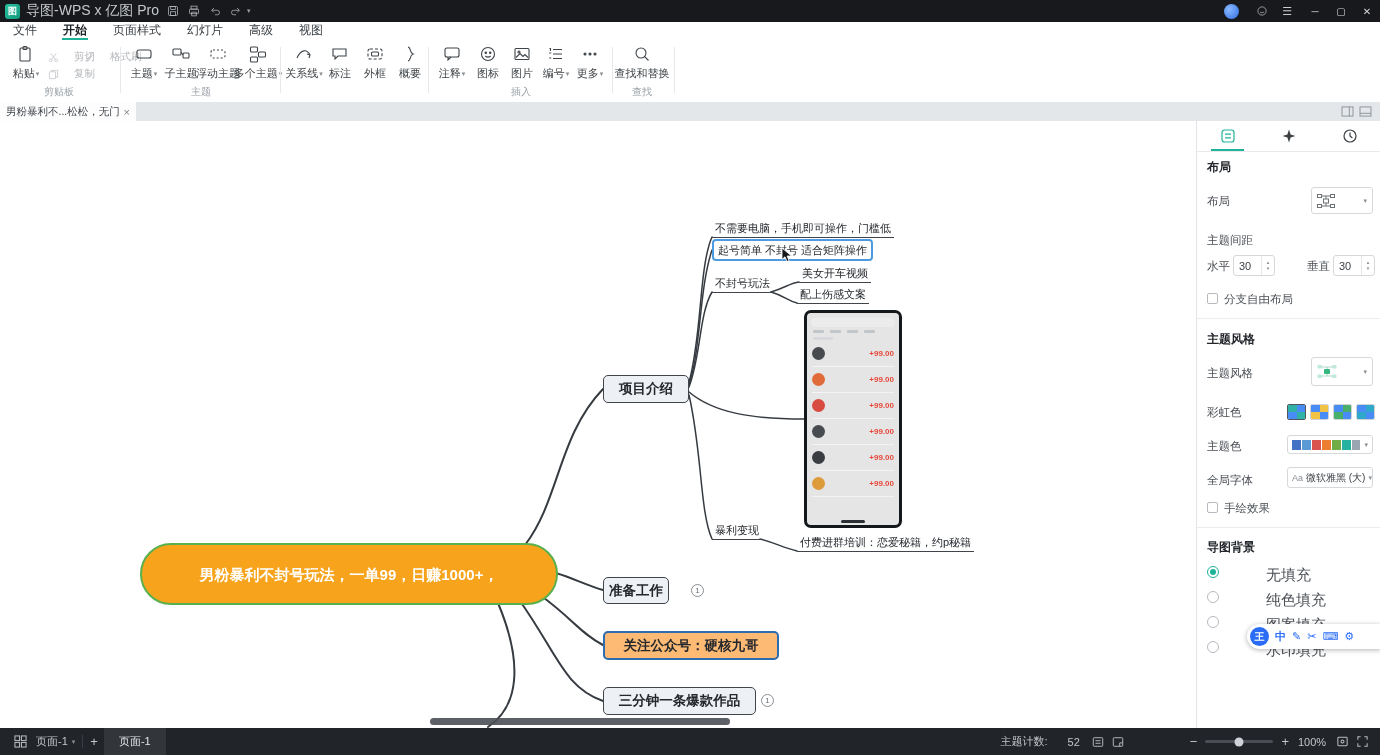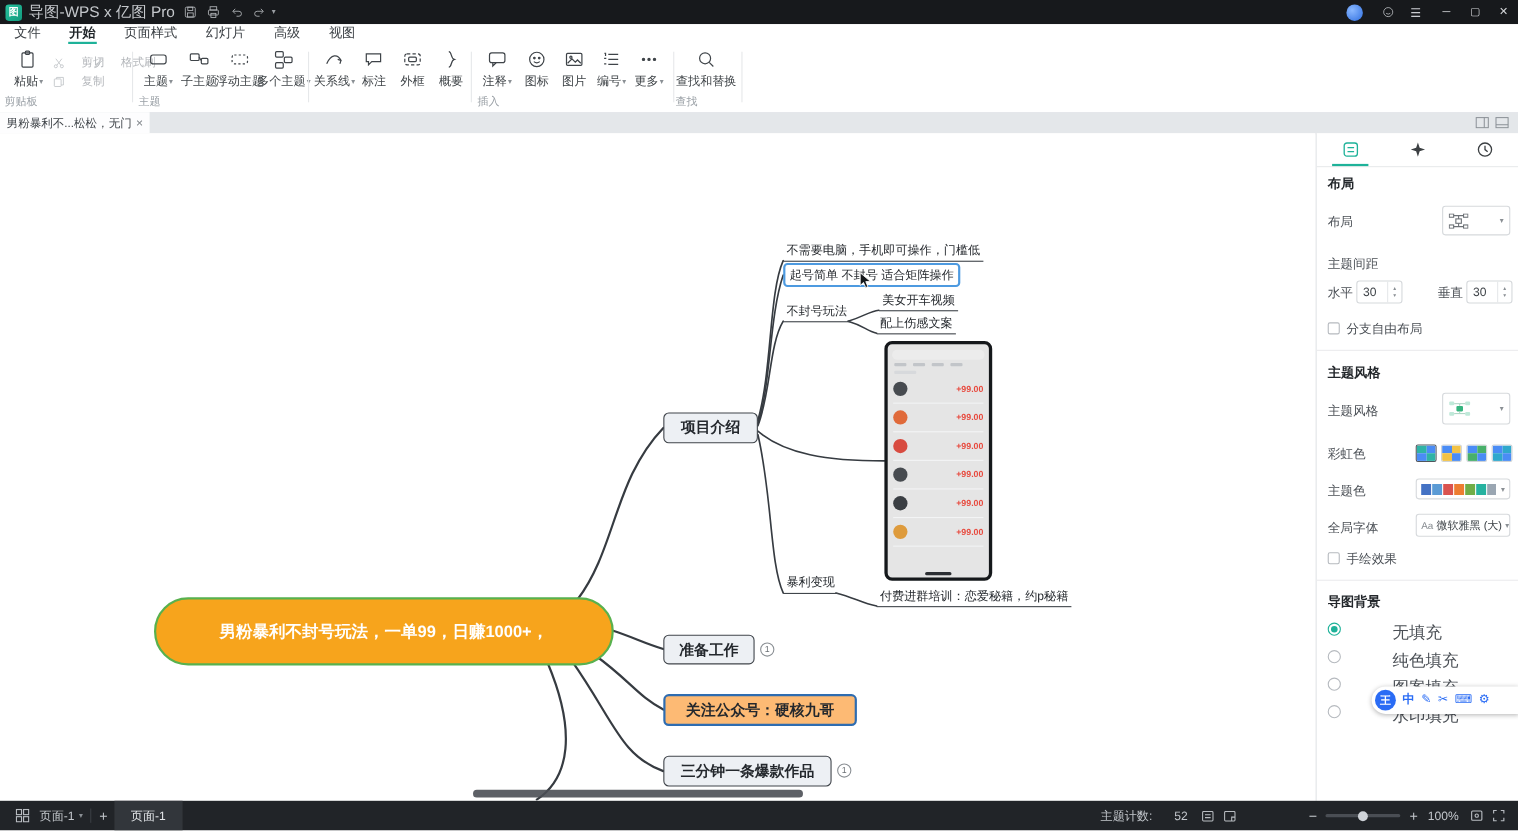--- a/index.html
+++ b/index.html
@@ -29,21 +29,21 @@
 
   
   #ribbon{position:absolute;top:40px;left:0;right:0;height:62px;background:#fff;border-bottom:1px solid #e3e5e8;}
   .rbtn{position:absolute;top:5px;width:36px;display:flex;flex-direction:column;align-items:center;gap:3px;
     font-size:11px;color:#3e4347;white-space:nowrap;}
   .rbtn svg{stroke:#3f4449;fill:none;stroke-width:1.1;}
   .cap{display:flex;align-items:center;gap:1px;}
   .caret{font-size:7px;color:#8a8f94;}
   .sbtn{position:absolute;display:flex;align-items:center;gap:15px;font-size:10.5px;color:#b4b7bb;white-space:nowrap;}
   .sbtn svg{stroke:#bfc2c6;fill:none;stroke-width:1.1;}
-  .glabel{position:absolute;bottom:3px;font-size:10px;color:#9aa0a6;}
+  .glabel{position:absolute;bottom:3px;font-size:10px;color:#9aa0a6;text-align:center;}
   .gdiv{position:absolute;top:7px;height:46px;width:1px;background:#e6e8ea;}
 
   
   #tabbar{position:absolute;top:102px;left:0;right:0;height:19px;background:#e4e7ea;border-bottom:1px solid #d7dadd;}
   .doctab{position:absolute;left:0;top:0;width:136px;height:19px;background:#fdfdfe;display:flex;align-items:center;
     font-size:10.5px;color:#3e4348;padding:0 6px;box-sizing:border-box;white-space:nowrap;overflow:hidden;}
   .doctab .x{margin-left:auto;color:#82878c;font-size:11px;}
   .tgl{position:absolute;top:4px;}
   .tgl svg{stroke:#8a9096;fill:none;stroke-width:1;}
 
@@ -460,21 +460,21 @@
       <span class="ph-amt">+99.00</span>
     </div>
     <div class="ph-row">
       <span class="ph-av av6"></span>
       <span class="ph-lines"><span class="l1"></span><span class="l2"></span></span>
       <span class="ph-amt">+99.00</span>
     </div>
     <div class="ph-home"></div>
   </div>
 
-  <div class="mnode" style="left:603px;top:456px;width:83px;height:27px;">准备工作</div>
+  <div class="mnode" style="left:603px;top:456px;width:66px;height:27px;">准备工作</div>
   <div class="badge" style="left:691px;top:463px;">1</div>
 
   <div class="mnode blue" style="left:603px;top:510px;width:176px;height:29px;">关注公众号：硬核九哥</div>
 
   <div class="mnode" style="left:603px;top:566px;width:153px;height:28px;">三分钟一条爆款作品</div>
   <div class="badge" style="left:761px;top:573px;">1</div>
 
   <div class="hscroll"></div>
 
   <svg class="abs" style="left:781px;top:126px;" width="13" height="16">

